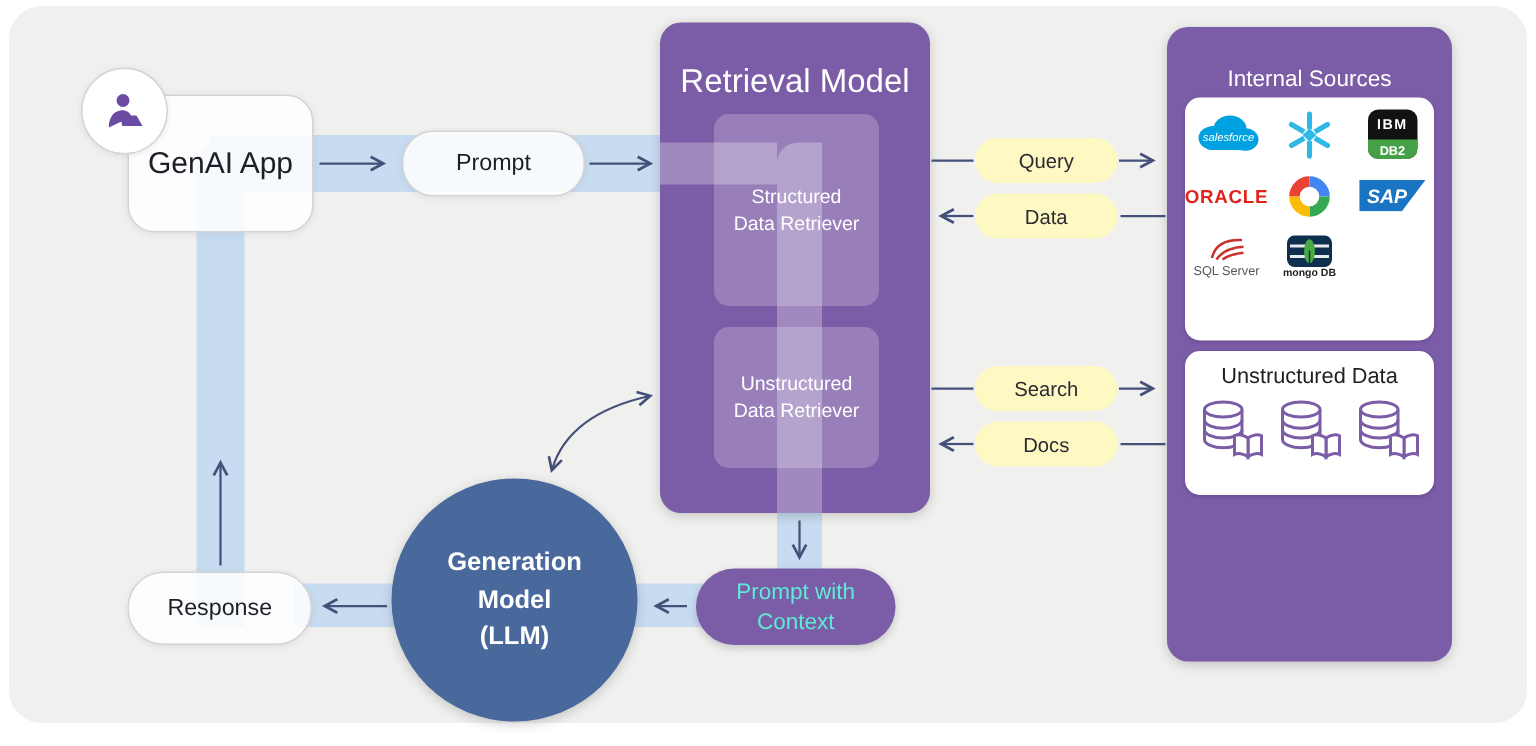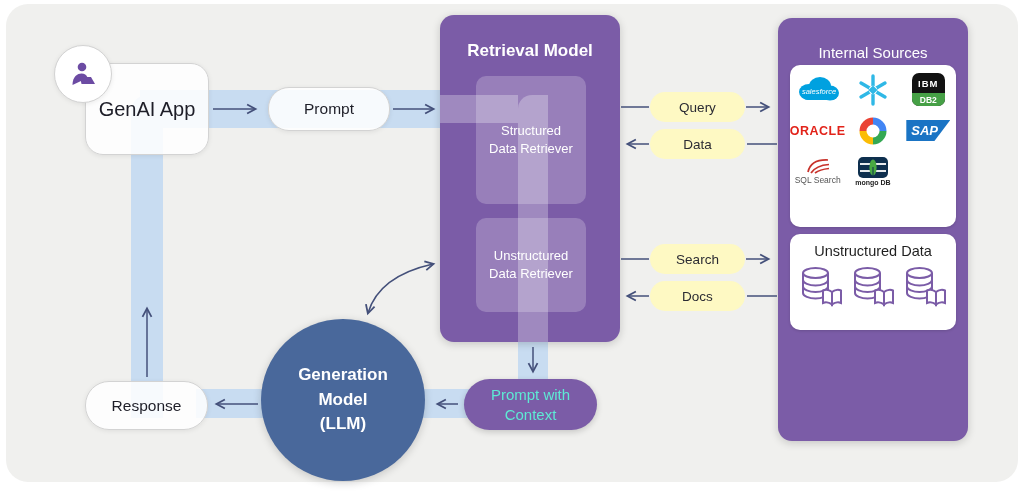--- a/index.html
+++ b/index.html
@@ -43,21 +43,21 @@
   <div class="canvas"></div>
 
   <div class="band" style="left:140px;top:90px;width:302px;height:38px;"></div>
   <div class="band" style="left:131px;top:95px;width:32px;height:323px;border-top-left-radius:16px;"></div>
   <div class="band" style="left:196px;top:389px;width:288px;height:29px;"></div>
   <div class="band" style="left:518px;top:330px;width:30px;height:56px;"></div>
 
   <div class="purple-box" style="left:440px;top:15px;width:180px;height:327px;">
     <div class="overlay-strip" style="left:0;top:80px;width:78px;height:28px;"></div>
     <div class="overlay-strip" style="left:78px;top:80px;width:30px;height:247px;border-top-left-radius:14px;"></div>
-    <div class="abs" style="left:0;top:26px;width:100%;text-align:center;color:#fff;font-size:17px;font-weight:700;">Retrieval Model</div>
+    <div class="abs" style="left:0;top:26px;width:100%;text-align:center;color:#fff;font-size:22px;font-weight:400;">Retrieval Model</div>
     <div class="inner-ret" style="top:61px;height:128px;">
       <span class="pre">Structured
 Data Retriever</span>
     </div>
     <div class="inner-ret" style="top:203px;height:94px;">
       <span class="pre">Unstructured
 Data Retriever</span>
     </div>
   </div>
 
@@ -119,21 +119,21 @@
         </div>
 
         <div class="logo-cell">
           <svg width="24" height="16" viewBox="0 0 24 16">
             <g fill="none" stroke="#c8322b" stroke-width="1.7">
               <path d="M2 14 C4 5 11 1.5 22 2"></path>
               <path d="M5 15 C9 9 15 7 23 6.5"></path>
               <path d="M9 15 C13 12 18 11 23 10.5"></path>
             </g>
           </svg>
-          <div class="small-cap">SQL Search</div>
+          <div class="small-cap">SQL Server</div>
         </div>
 
 
         <div class="logo-cell">
           <div class="mongo-badge">
             <div class="mongo-line" style="top:6px;"></div>
             <div class="mongo-line" style="top:13px;"></div>
             <svg width="30" height="21" viewBox="0 0 30 21" style="position:absolute;left:0;top:0;">
               <ellipse cx="15" cy="10.5" rx="3.6" ry="8" fill="#49a942"></ellipse>
               <line x1="15" y1="10" x2="15" y2="19" stroke="#0e2f4e" stroke-width="1"></line>

